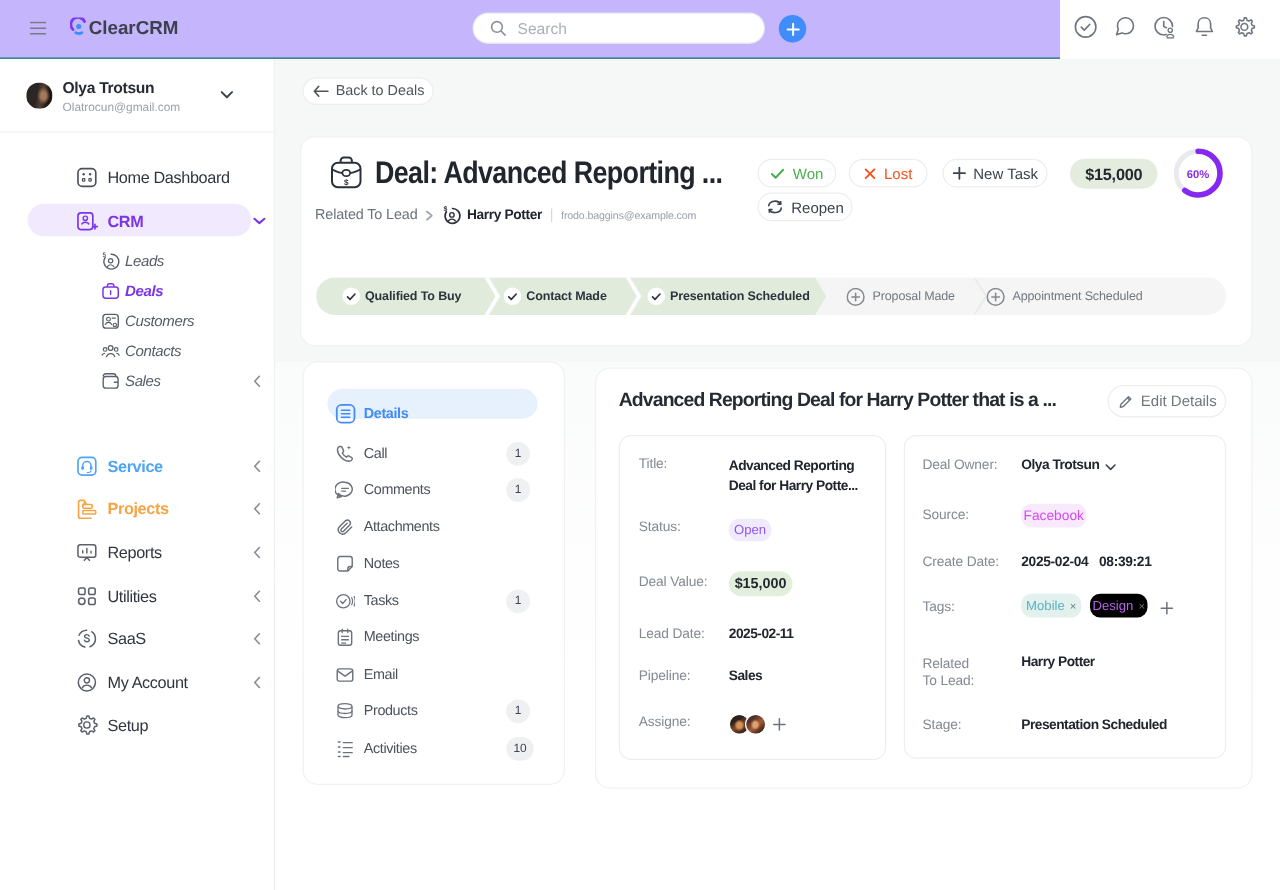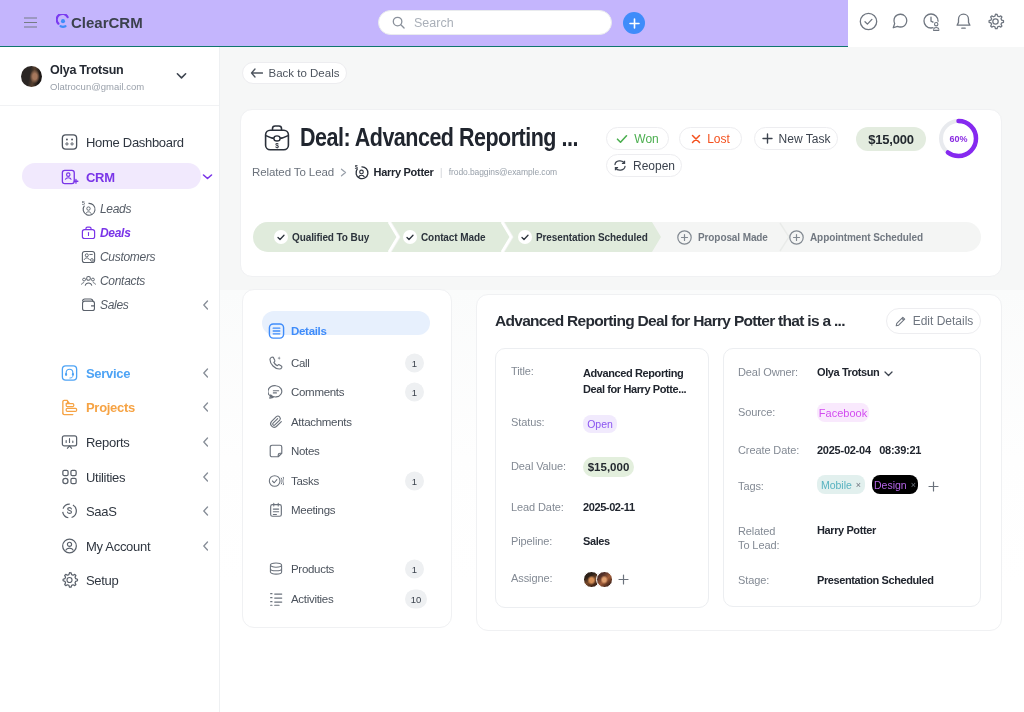--- a/index.html
+++ b/index.html
@@ -48,21 +48,21 @@
 #btn-lost { left:679px; top:127px; width:63px; color:#f4511e;}
 #btn-task { left:754px; top:127px; width:84px; color:#3c434e;}
 #money { position:absolute; left:856px; top:127px; width:70px; height:24px; background:#e3ecdf; border-radius:12px; display:flex; align-items:center; justify-content:center; font-size:13px; font-weight:700; color:#23292f; letter-spacing:-0.2px;}
 #ring { position:absolute; left:938px; top:118px;}
 #ringlabel { position:absolute; left:938px; top:118px; width:41px; height:41px; display:flex; align-items:center; justify-content:center; font-size:9px; font-weight:700; color:#8a2be2;}
 #btn-reopen { left:606px; top:154px; width:76px; color:#3c434e; font-weight:400;}
 
 
 #pipe { position:absolute; left:253px; top:222px; width:728px; height:30px; background:#f4f5f4; border-radius:15px; overflow:hidden;}
 .seglabel { position:absolute; top:0; height:30px; display:flex; align-items:center; gap:6px; font-size:10px; font-weight:700; color:#2c333c; z-index:3; letter-spacing:-0.1px;}
-.seglabel.gray { font-weight:700; color:#717881;}
+.seglabel.gray { font-weight:400; color:#717881;}
 .ckc { width:14px; height:14px; border-radius:50%; background:#fff; display:flex; align-items:center; justify-content:center;}
 
 
 #tcard { left:242px; top:289px; width:210px; height:339px;}
 #detpill { position:absolute; left:262px; top:311px; width:168px; height:24px; background:#e7f0fd; border-radius:12px;}
 .trow { position:absolute; left:262px; width:170px; height:40px;}
 .trow .tic { position:absolute; left:6px; top:50%; transform:translateY(-50%);}
 .trow .tlb { position:absolute; left:29px; top:50%; transform:translateY(-50%); font-size:11.5px; color:#4b525c; letter-spacing:-0.3px;}
 .trow .bdg { position:absolute; left:143px; top:50%; transform:translateY(-50%); width:19px; height:19px; border-radius:50%; background:#eef0f2; display:flex; align-items:center; justify-content:center; font-size:9.5px; color:#3c434e;}
 
@@ -426,20 +426,27 @@
   <div class="tlb">Tasks</div>
       <div class="bdg">1</div>
 </div>
 <div class="trow" style="top:490px">
   <svg class="tic" width="16" height="16" viewBox="0 0 18 18">
         <rect x="3" y="3" width="12" height="13" rx="2" fill="none" stroke="#6b727c" stroke-width="1.3"></rect>
         <path d="M6.5 1.5v3M11.5 1.5v3M6 8h6M6 11h6M6 14h3.5" stroke="#6b727c" stroke-width="1.2" stroke-linecap="round"></path>
       </svg>
   <div class="tlb">Meetings</div>
 </div>
+<div class="trow" style="top:520px">
+  <svg class="tic" width="16" height="16" viewBox="0 0 18 18">
+        <rect x="2" y="3.5" width="14" height="11" rx="2" fill="none" stroke="#6b727c" stroke-width="1.3"></rect>
+        <path d="M2.5 5.5 L9 10 L15.5 5.5" fill="none" stroke="#6b727c" stroke-width="1.3" stroke-linejoin="round"></path>
+      </svg>
+  <div class="tlb">Email</div>
+</div>
 <div class="trow" style="top:549px">
   <svg class="tic" width="16" height="16" viewBox="0 0 18 18">
         <ellipse cx="9" cy="4.6" rx="6.3" ry="2.4" fill="none" stroke="#6b727c" stroke-width="1.2"></ellipse>
         <path d="M15.3 8.6c0 1.3-2.8 2.4-6.3 2.4S2.7 9.9 2.7 8.6M15.3 12.4c0 1.3-2.8 2.4-6.3 2.4s-6.3-1.1-6.3-2.4" fill="none" stroke="#6b727c" stroke-width="1.2"></path>
         <path d="M2.7 5v7.4M15.3 5v7.4" fill="none" stroke="#6b727c" stroke-width="1.2"></path>
       </svg>
   <div class="tlb">Products</div>
       <div class="bdg">1</div>
 </div>
 <div class="trow" style="top:579px">

